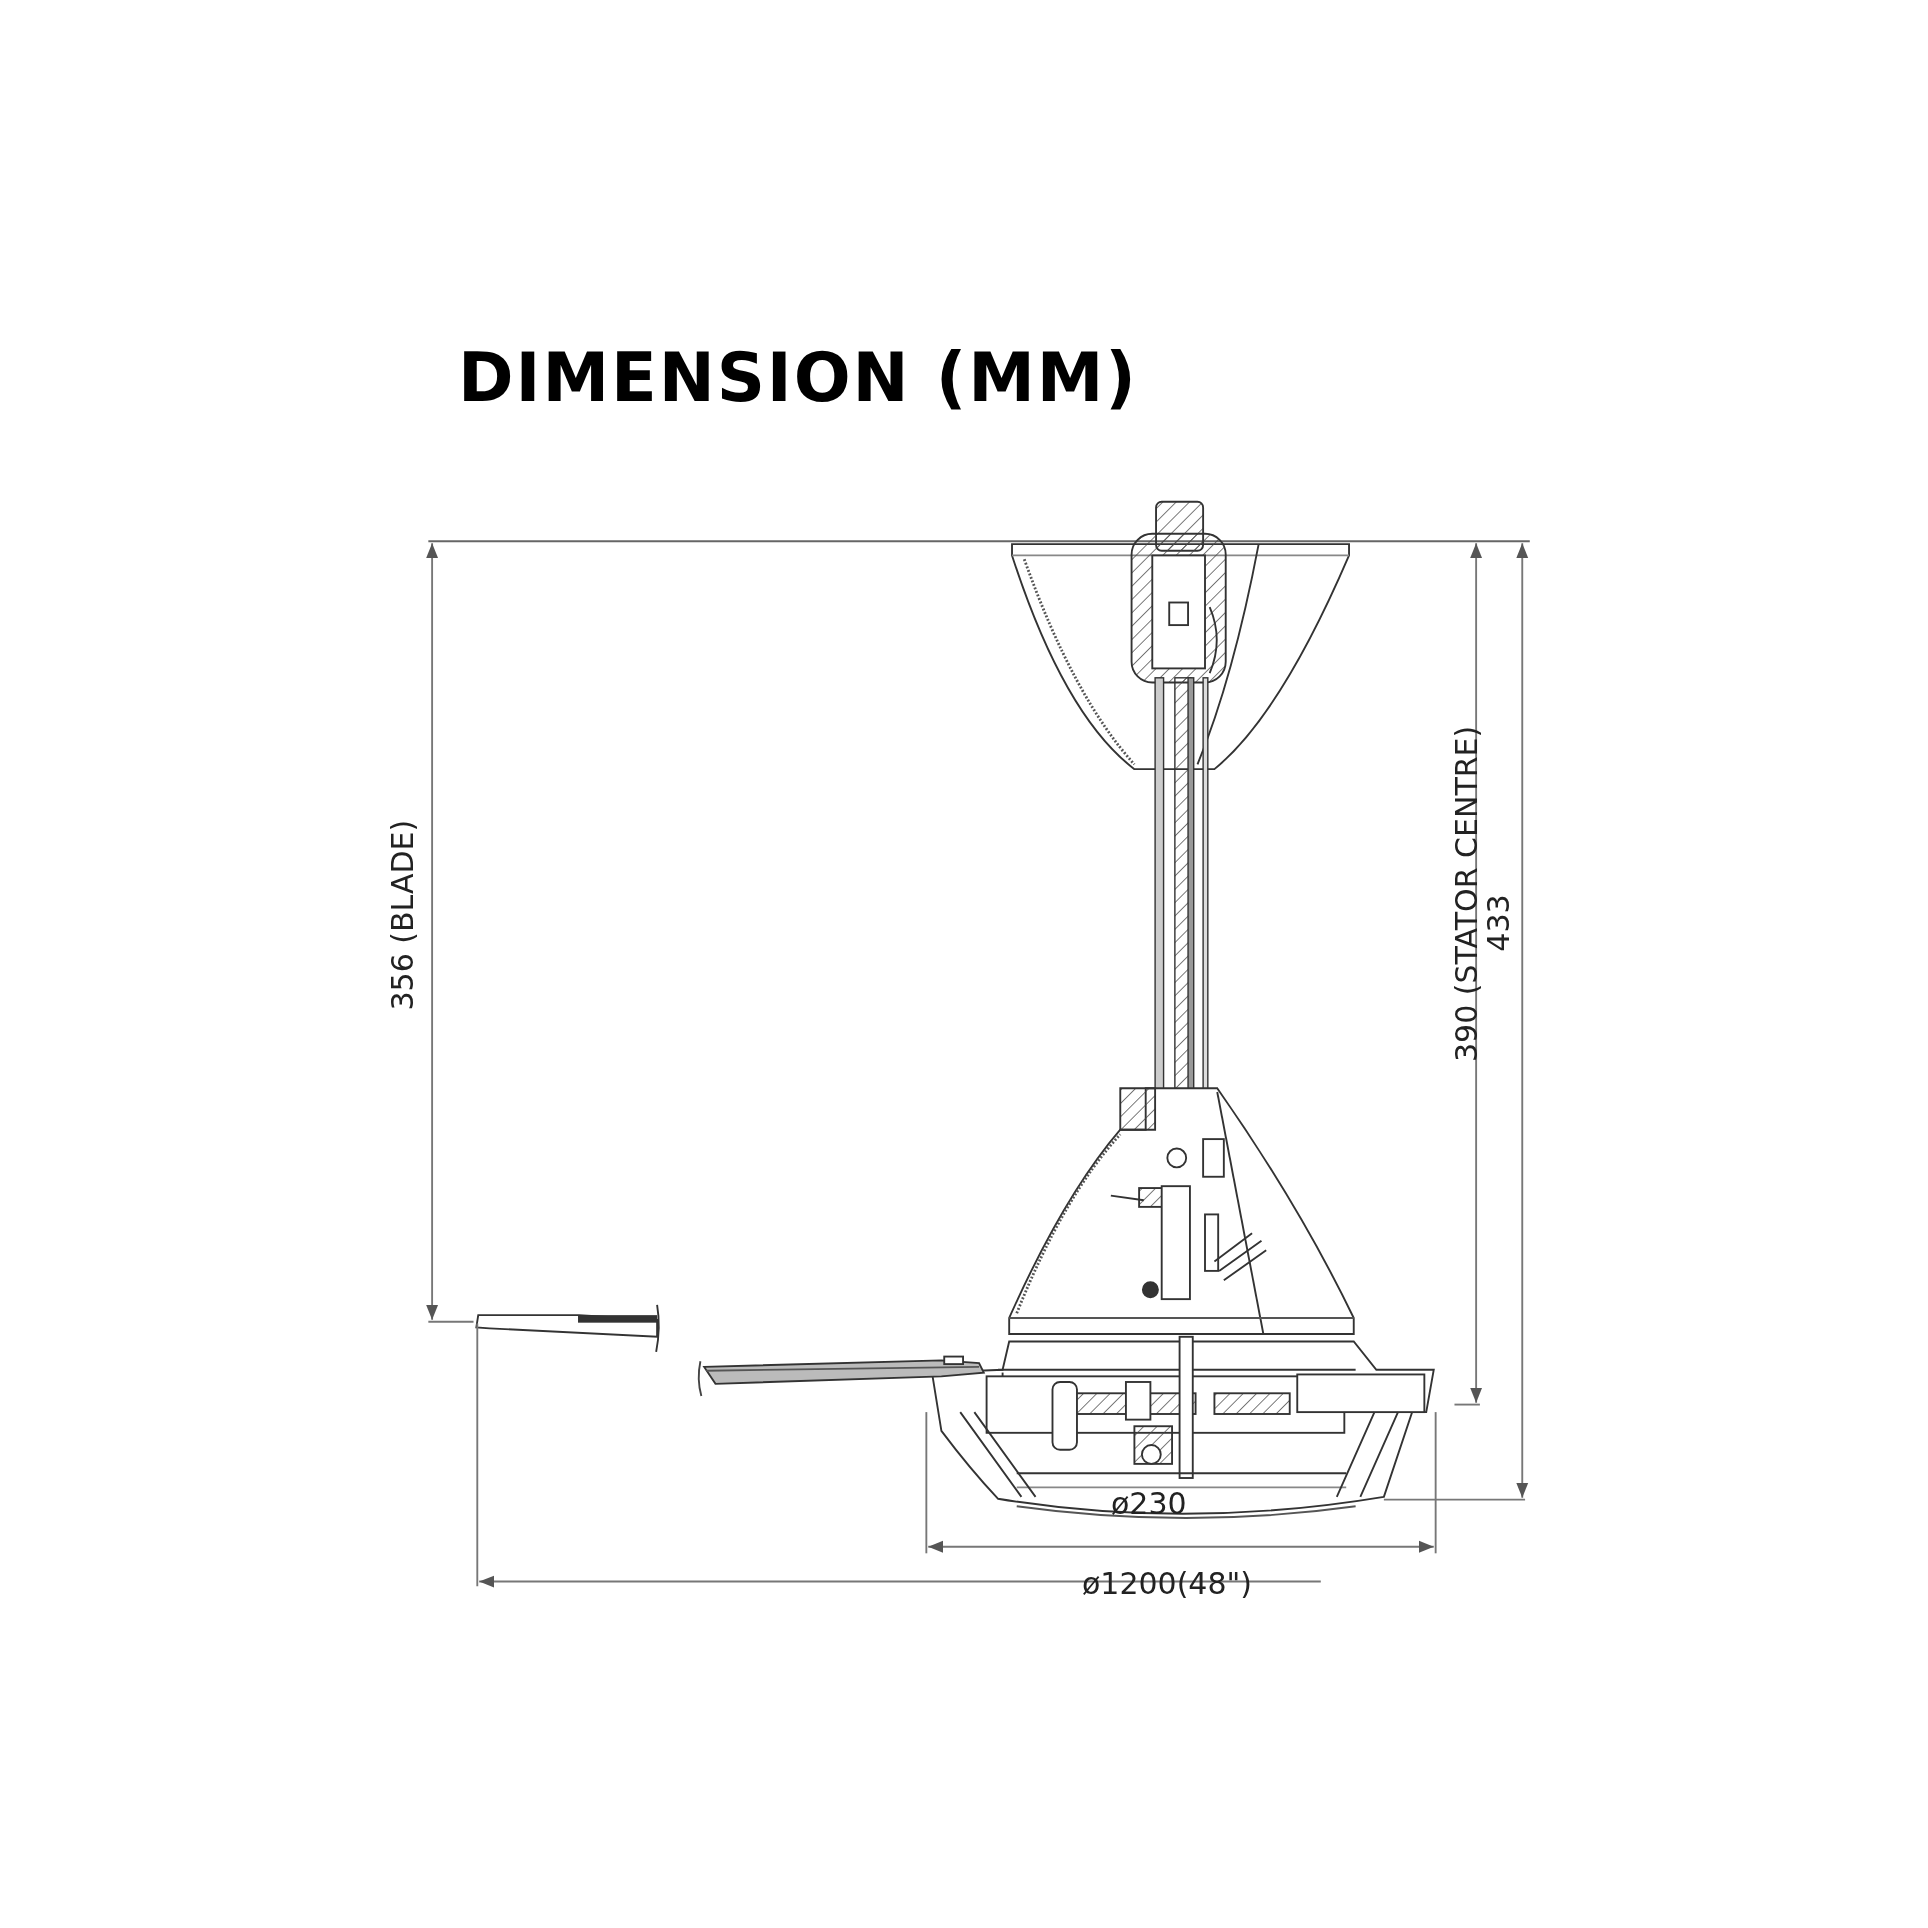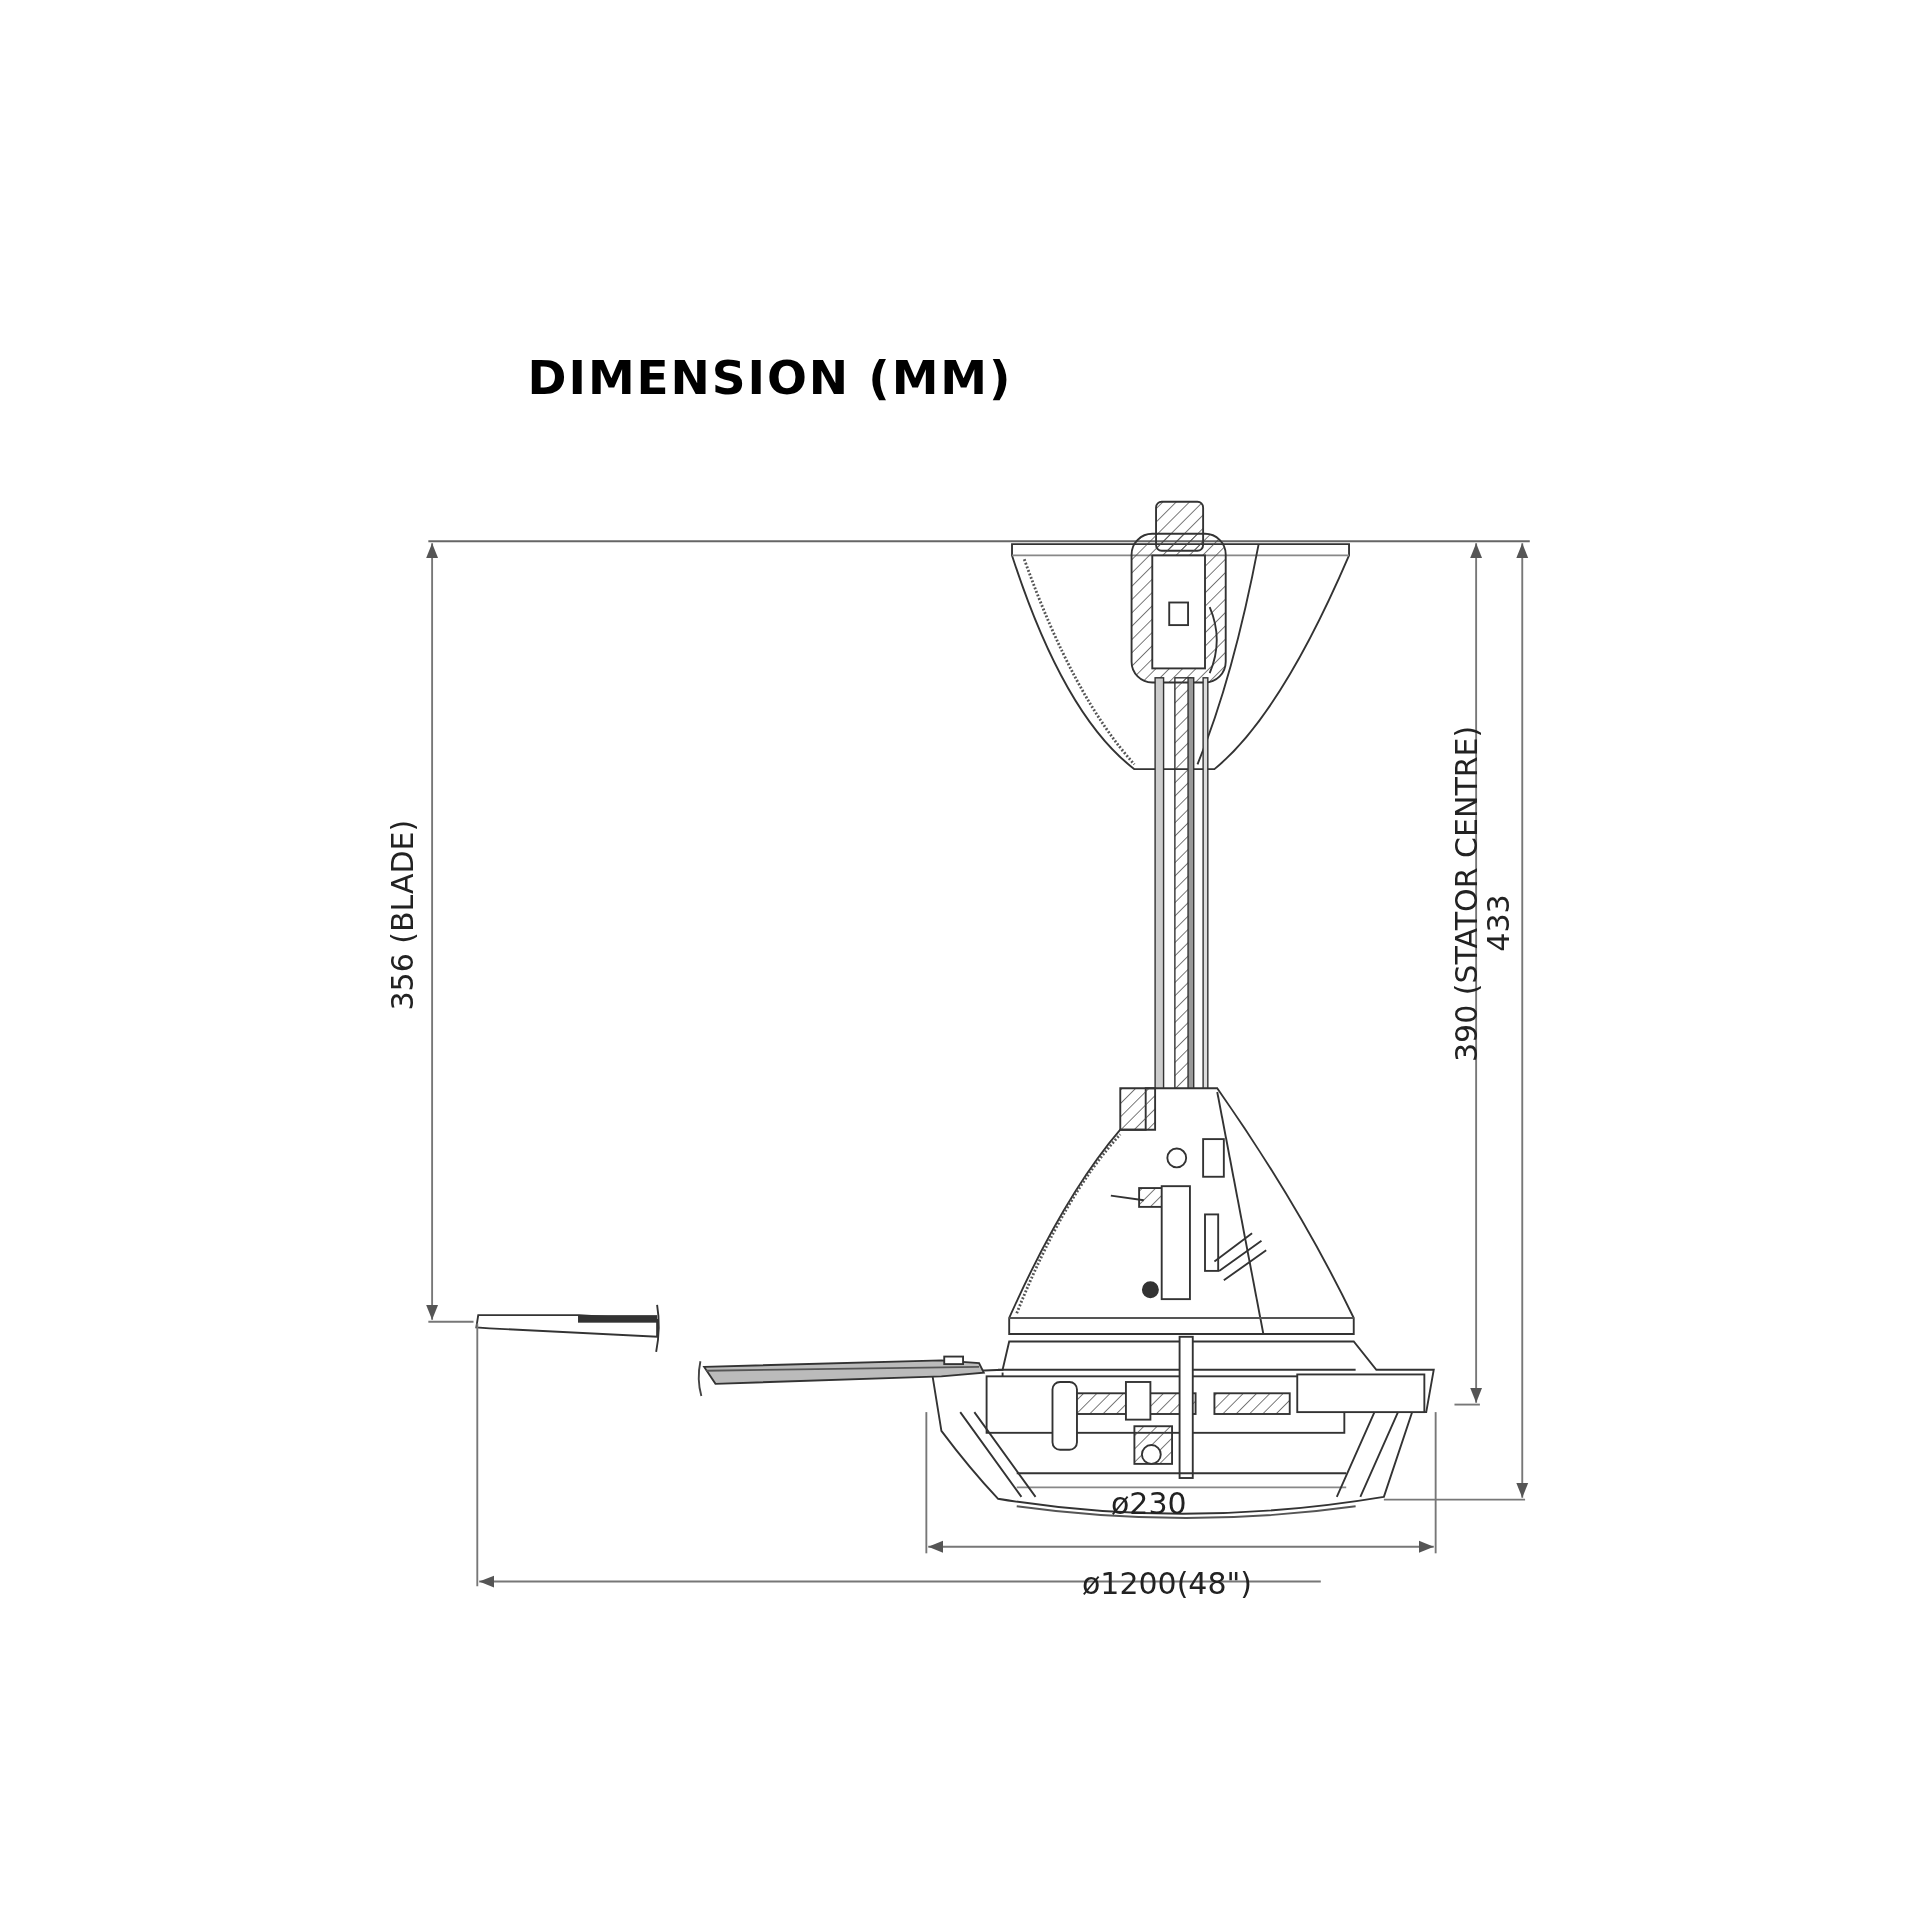--- a/index.html
+++ b/index.html
@@ -1,20 +1,20 @@
 <!DOCTYPE html>
 <html style="font-size:15px"><head>
 <meta charset="utf-8">
 <style>
   html, body { margin: 0; padding: 0; background: #ffffff; }
   body { width: 1928px; height: 1928px; position: relative; overflow: hidden; font-family: "Liberation Sans", sans-serif; }
   .title {
     position: absolute; left: 0; top: 331px; width: 1540px; text-align: center;
-    font-family: "DejaVu Sans", sans-serif; font-weight: bold; font-size: 47px;
-    letter-spacing: 1.9px; color: #000000; line-height: 94px;
+    font-family: "DejaVu Sans", sans-serif; font-weight: bold; font-size: 67px;
+    letter-spacing: 1.9px; color: #000000; line-height: 94px; padding-left: 28px;
   }
   svg.drawing { position: absolute; left: 0; top: 0; width: 1928px; height: 1928px; }
   .dim-text { position: absolute; font-family: "DejaVu Sans", sans-serif; font-size: 30px; color: #222222; white-space: nowrap; line-height: 34px; }
   .vert { transform-origin: center center; transform: rotate(-90deg); }
 </style>
 </head>
 <body>
 
 <div class="title">DIMENSION (MM)</div>
 

